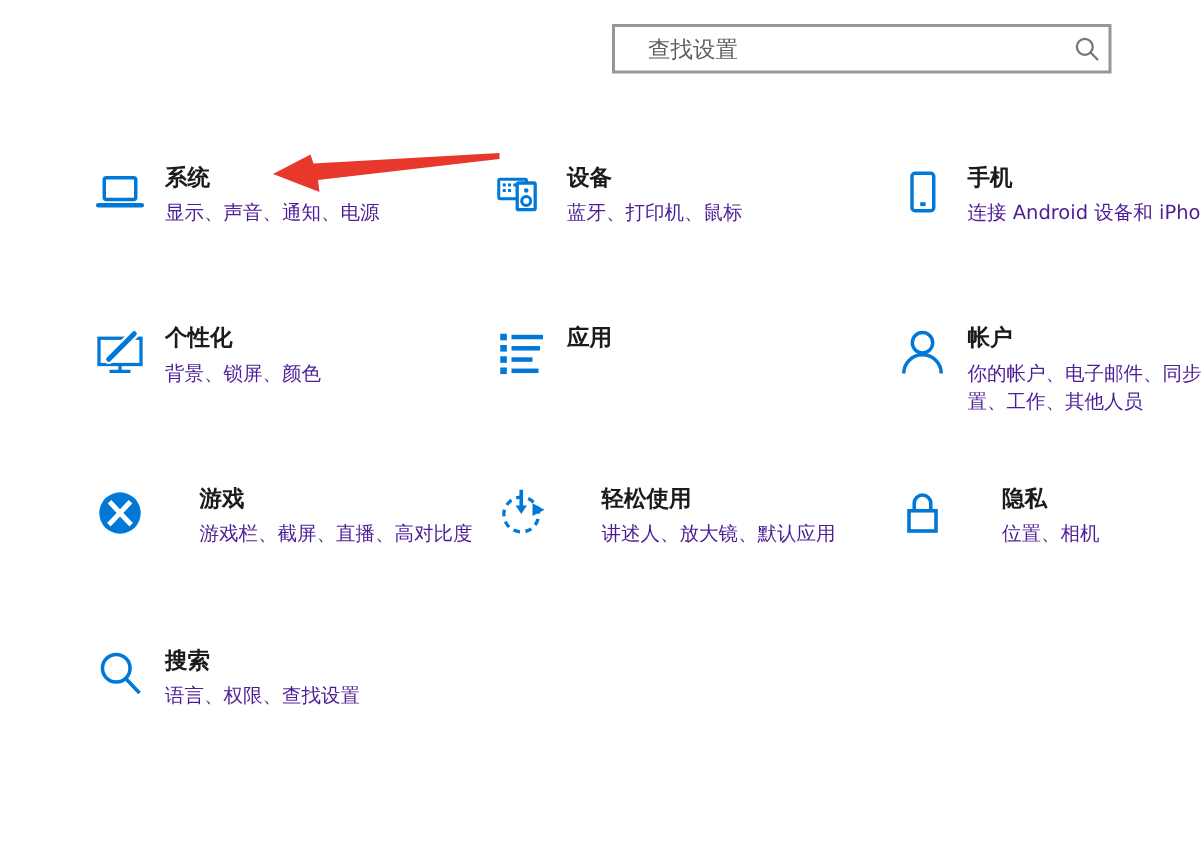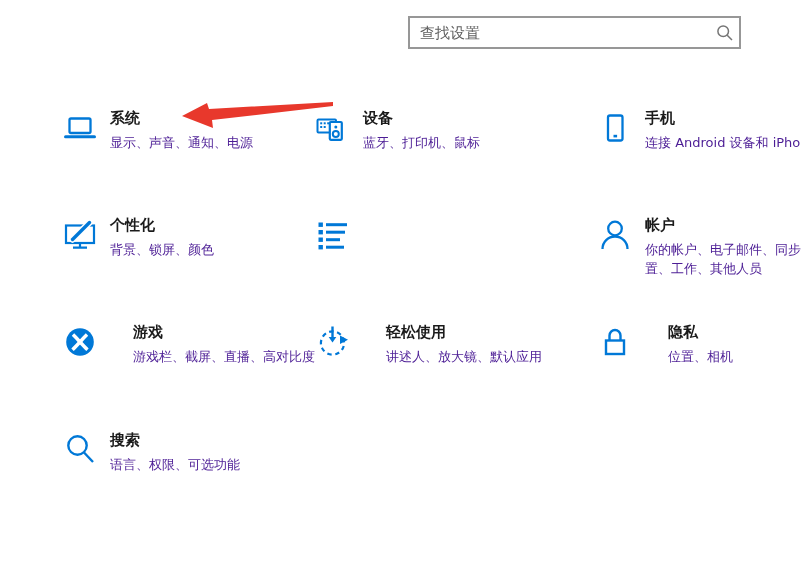--- a/index.html
+++ b/index.html
@@ -2,29 +2,29 @@
 <html><head>
 <meta charset="utf-8">
 <style>
   html,body{margin:0;padding:0;}
   body{font-family:"DejaVu Sans",sans-serif;}
   .screen{position:relative;width:801px;height:566px;background:#ffffff;overflow:hidden;}
 
   
   .search-wrap{position:absolute;left:408px;top:16px;width:333px;height:33px;}
   .search-input{box-sizing:border-box;width:100%;height:100%;border:2px solid #979797;
-    padding:0 34px 0 10px;font-size:15px;color:#444;outline:none;
+    padding:0 34px 0 22px;font-size:15px;color:#444;outline:none;
     font-family:"DejaVu Sans",sans-serif;border-radius:0;}
   .search-input::placeholder{color:#5e5e5e;opacity:1;}
   .search-glyph{position:absolute;right:7px;top:8px;width:18px;height:18px;cursor:pointer;}
 
   
   .tile{position:absolute;display:flex;align-items:flex-start;cursor:pointer;}
   .c1{left:55px;width:268px;}
-  .c2{left:308px;width:268px;}
+  .c2{left:323px;width:268px;}
   .c3{left:590px;width:280px;}
   .r1{top:96px;}
   .r2{top:203px;}
   .r3{top:310px;gap:23px;}
   .r4{top:418px;}
   .ticon{flex:none;width:40px;height:36px;margin:14px 0 0 5px;display:flex;
     align-items:center;justify-content:center;}
   .ttext{margin-left:10px;padding-top:12px;}
   .ttitle{display:block;font-size:15px;font-weight:600;color:#1b1b1b;line-height:20px;}
   .tsub{display:block;font-size:13px;color:#4c1d95;line-height:19px;margin-top:5px;
@@ -120,20 +120,21 @@
           <rect x="11" y="6.2" width="21" height="3"></rect>
         <rect x="3.5" y="13" width="4.4" height="4.4"></rect>
           <rect x="11" y="13.7" width="19" height="3"></rect>
         <rect x="3.5" y="20.5" width="4.4" height="4.4"></rect>
           <rect x="11" y="21.2" width="14" height="3"></rect>
         <rect x="3.5" y="28" width="4.4" height="4.4"></rect>
           <rect x="11" y="28.7" width="18" height="3"></rect>
       </svg>
     </span>
     <span class="ttext">
+      <span class="ttitle">应用</span>
     </span>
   </div>
 
   <div class="tile c3 r2">
     <span class="ticon">
       <svg width="36" height="36" viewBox="0 0 36 36" fill="none" stroke="#0078d7" stroke-width="2.3">
         <circle cx="18" cy="11.5" r="6.8"></circle>
         <path d="M5.5,32 a12.5,12.5 0 0 1 25,0"></path>
       </svg>
     </span>
@@ -188,21 +189,21 @@
 
   <div class="tile c1 r4">
     <span class="ticon">
       <svg width="36" height="36" viewBox="0 0 36 36" fill="none" stroke="#0078d7" stroke-width="2.4">
         <circle cx="15.5" cy="13.5" r="9.2"></circle>
         <path d="M22,20.5 L31,30"></path>
       </svg>
     </span>
     <span class="ttext">
       <span class="ttitle">搜索</span>
-      <span class="tsub">语言、权限、可选功能</span>
+      <span class="tsub">语言、权限、查找设置</span>
     </span>
   </div>
 
   <svg class="arrow-overlay" width="801" height="566" viewBox="0 0 801 566">
     <polygon points="182,116 207,103 209,109 333,102 333,106 212,120 213,128" fill="#e8382c"></polygon>
   </svg>
 
 </div>
 
 </body></html>

